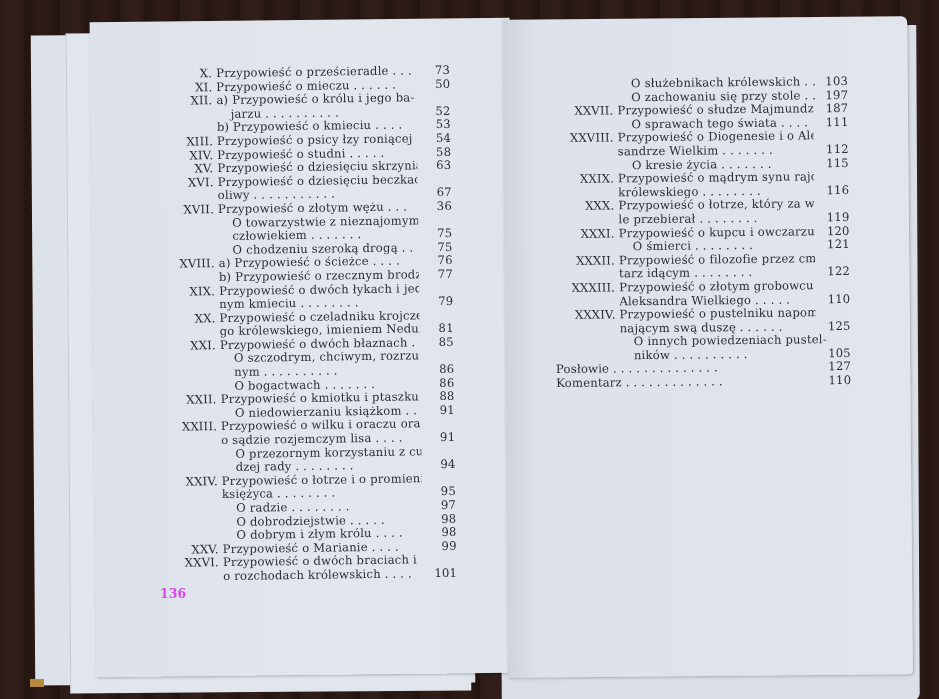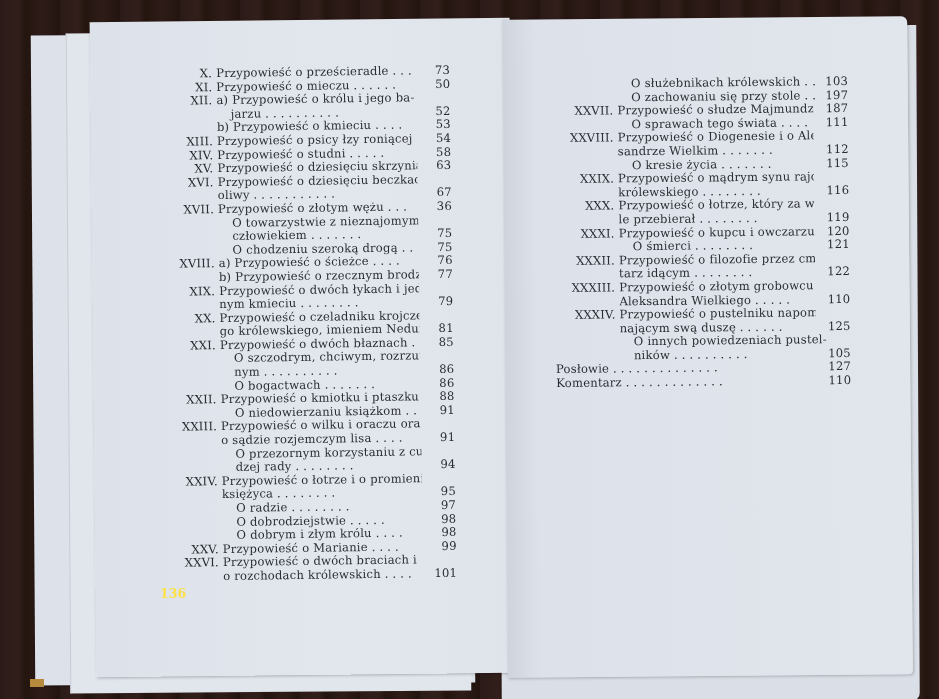--- a/index.html
+++ b/index.html
@@ -46,21 +46,21 @@
   .toc { position: absolute; color: #2a2d33; font-size: 11.6px; line-height: 13.6px; letter-spacing: 0.2px; }
   .toc-left { left: 150px; top: 68px; width: 300px; transform: rotate(-0.8deg); transform-origin: left top; }
   .toc-right { left: 553px; top: 78px; width: 295px; transform: rotate(-0.6deg); transform-origin: left top; }
   .row { position: relative; display: flex; height: 13.6px; white-space: nowrap; }
   .num { width: 62px; text-align: right; padding-right: 4px; flex: none; }
   .toc-right .num { width: 60px; }
   .title { flex: none; width: 200px; overflow: hidden; }
   .toc-right .title { width: 196px; }
   .indent1 { padding-left: 14px; width: 186px; }
   .page { position: absolute; right: 0; width: 34px; text-align: right; }
-  .folio { position: absolute; left: 160px; top: 586px; color: #fde047; font-size: 12.5px; font-weight: bold; }
+  .folio { position: absolute; left: 160px; top: 586px; color: #d946ef; font-size: 12.5px; font-weight: bold; }
 </style>
 </head>
 <body>
 
 <div class="sheet back-left"></div>
 <div class="sheet back-left-inner"></div>
 <div class="sheet back-right"></div>
 <div class="tab-mark"></div>
 
 <div class="sheet page-left"></div>

